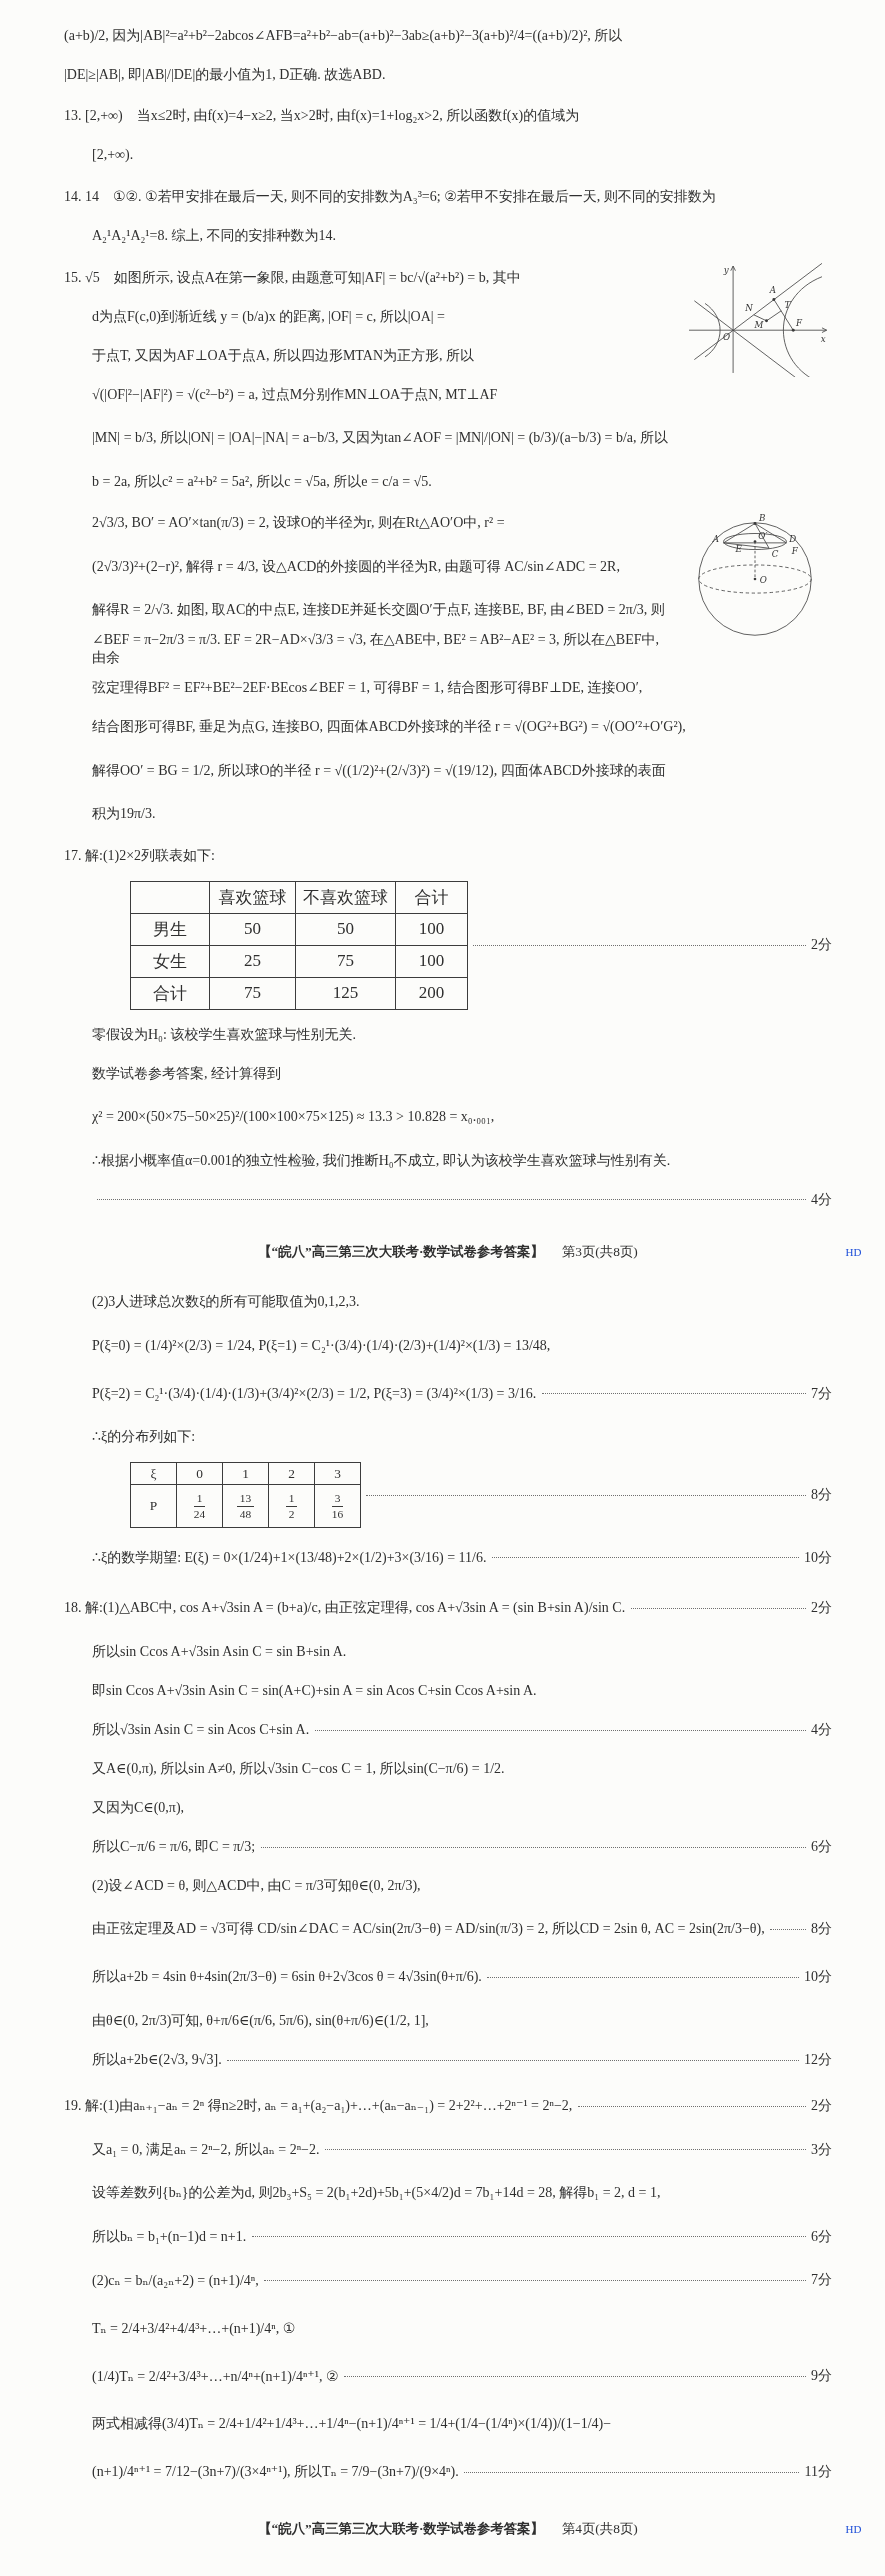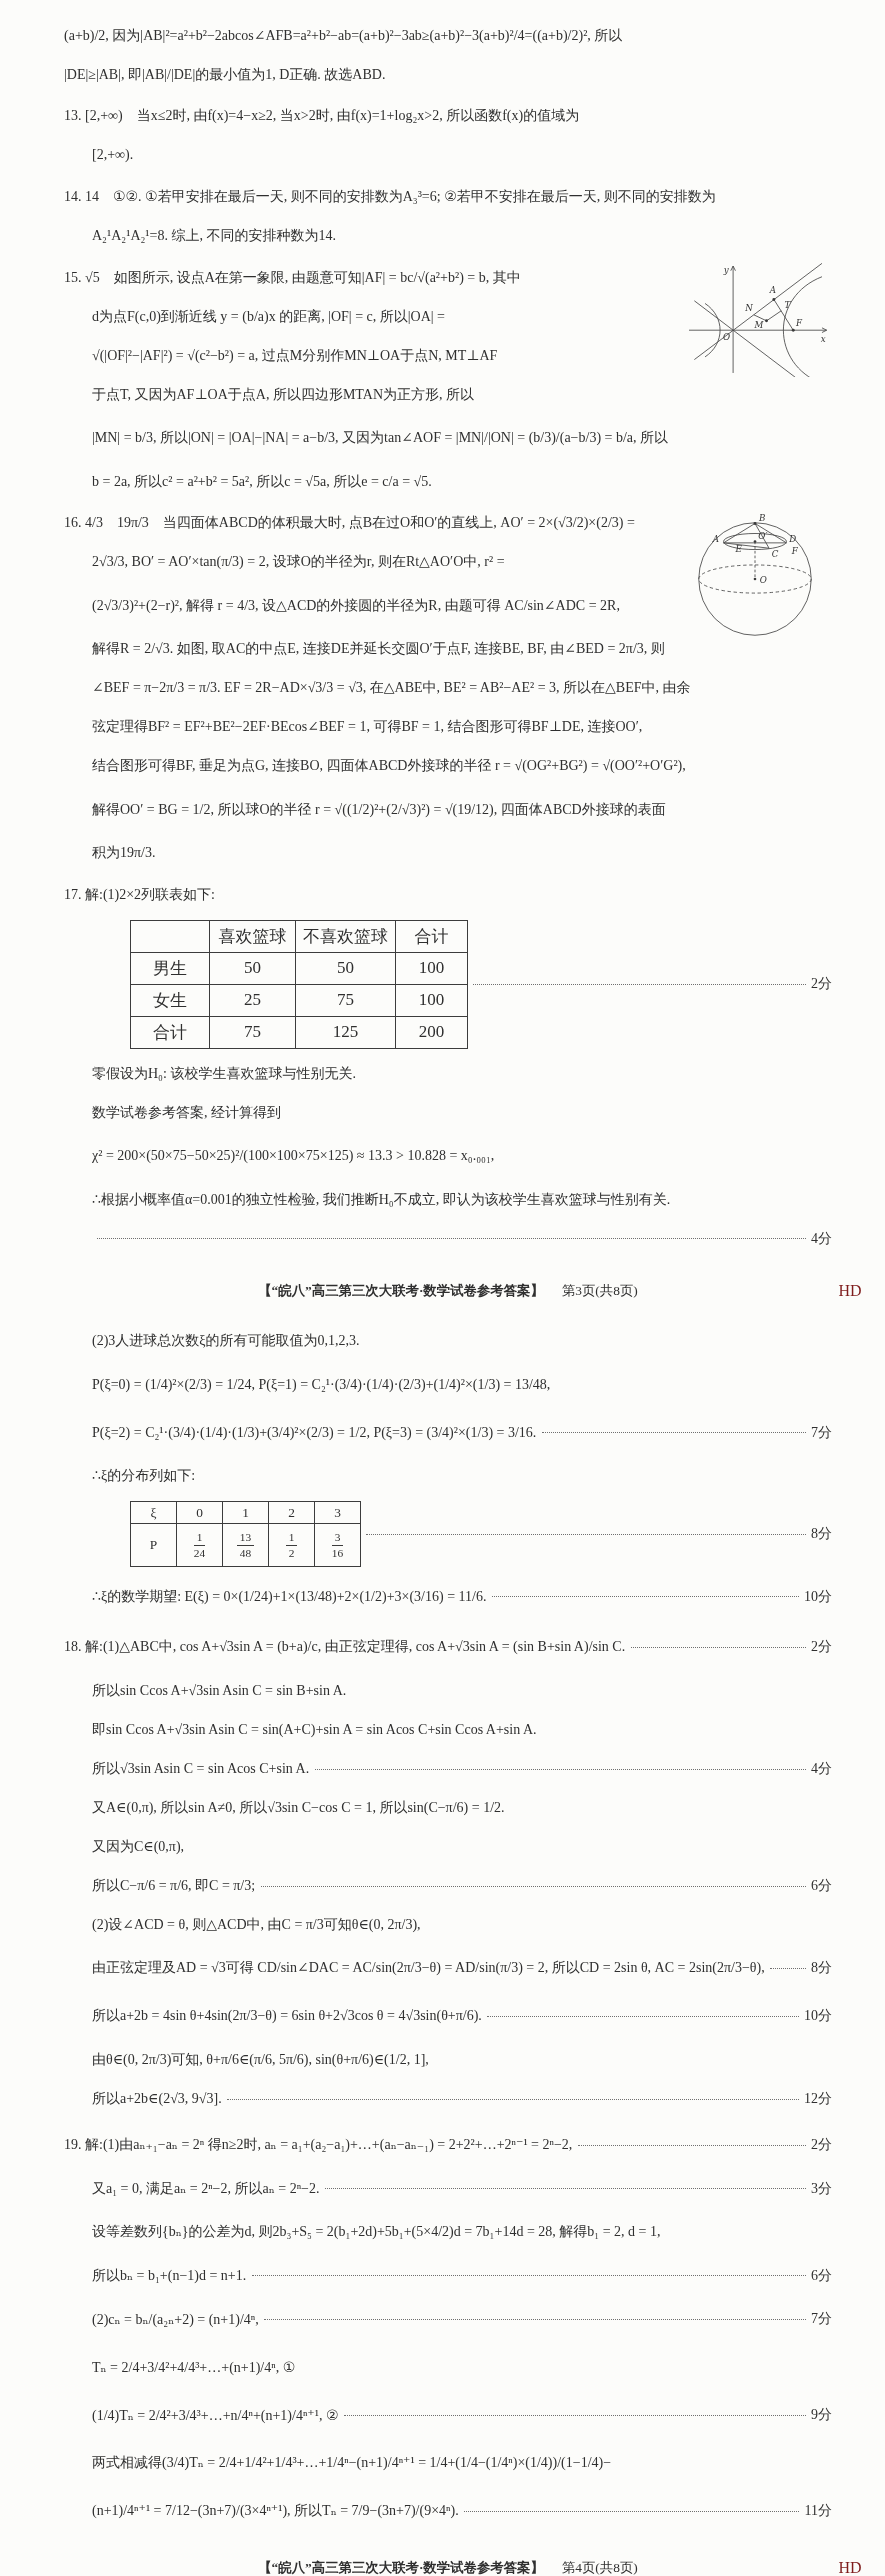--- a/index.html
+++ b/index.html
@@ -32,21 +32,21 @@
   .dt td { border: 0.9px solid #3c3c3c; text-align: center; font-size: 13.4px; padding: 2.7px 5.4px; width: 46px; }
   .dt .w0 { width: 39px; }
   .dt tr.prow { height: 43px; }
   .frac { display: inline-block; vertical-align: middle; line-height: 1.15; font-size: 11.4px; }
   .frac .num { display: block; border-bottom: 0.8px solid #3c3c3c; padding: 0 2.7px 0.7px; }
   .frac .den { display: block; padding-top: 0.7px; }
 
   .footer { display: flex; align-items: center; justify-content: center; gap: 18px;
             margin: 24px 0 21.4px; font-size: 13.4px; position: relative; }
   .footer .ftitle { font-weight: bold; }
-  .footer .fcode { position: absolute; right: -29.5px; color: #7f1d1d; font-size: 16px; }
+  .footer .fcode { position: absolute; right: -29.5px; color: #1d4ed8; font-size: 11px; }
 </style>
 </head>
 <body>
 
 <div class="page">
 
   <section class="sec">
     <div class="line">
         <span class="t">(a+b)/2, 因为|AB|²=a²+b²−2abcos∠AFB=a²+b²−ab=(a+b)²−3ab≥(a+b)²−3(a+b)²/4=((a+b)/2)², 所以</span>
       </div>
@@ -104,24 +104,24 @@
         <text x="104" y="99">M</text>
       </svg>
     </figure>
     <div class="line">
         <span class="t">15. √5　如图所示, 设点A在第一象限, 由题意可知|AF| = bc/√(a²+b²) = b, 其中</span>
       </div>
     <div class="line ind">
         <span class="t">d为点F(c,0)到渐近线 y = (b/a)x 的距离, |OF| = c, 所以|OA| =</span>
       </div>
     <div class="line ind">
+        <span class="t">于点T, 又因为AF⊥OA于点A, 所以四边形MTAN为正方形, 所以</span>
+      </div>
+    <div class="line ind">
         <span class="t">√(|OF|²−|AF|²) = √(c²−b²) = a, 过点M分别作MN⊥OA于点N, MT⊥AF</span>
-      </div>
-    <div class="line ind">
-        <span class="t">于点T, 又因为AF⊥OA于点A, 所以四边形MTAN为正方形, 所以</span>
       </div>
     <div class="line ind tall">
         <span class="t">|MN| = b/3, 所以|ON| = |OA|−|NA| = a−b/3, 又因为tan∠AOF = |MN|/|ON| = (b/3)/(a−b/3) = b/a, 所以</span>
       </div>
     <div class="line ind">
         <span class="t">b = 2a, 所以c² = a²+b² = 5a², 所以c = √5a, 所以e = c/a = √5.</span>
       </div>
   </section>
 
   <section class="sec">
@@ -146,23 +146,20 @@
         <text x="121" y="20">B</text>
         <text x="52" y="50">A</text>
         <text x="120" y="46">O′</text>
         <text x="166" y="50">D</text>
         <text x="140" y="73">C</text>
         <text x="86" y="66">E</text>
         <text x="122" y="112">O</text>
         <text x="170" y="68">F</text>
       </svg>
     </figure>
-    <div class="line">
-        <span class="t">16. 4/3　19π/3　当四面体ABCD的体积最大时, 点B在过O和O′的直线上, AO′ = 2×(√3/2)×(2/3) =</span>
-      </div>
     <div class="line ind">
         <span class="t">2√3/3, BO′ = AO′×tan(π/3) = 2, 设球O的半径为r, 则在Rt△AO′O中, r² =</span>
       </div>
     <div class="line ind tall">
         <span class="t">(2√3/3)²+(2−r)², 解得 r = 4/3, 设△ACD的外接圆的半径为R, 由题可得 AC/sin∠ADC = 2R,</span>
       </div>
     <div class="line ind">
         <span class="t">解得R = 2/√3. 如图, 取AC的中点E, 连接DE并延长交圆O′于点F, 连接BE, BF, 由∠BED = 2π/3, 则</span>
       </div>
     <div class="line ind">

